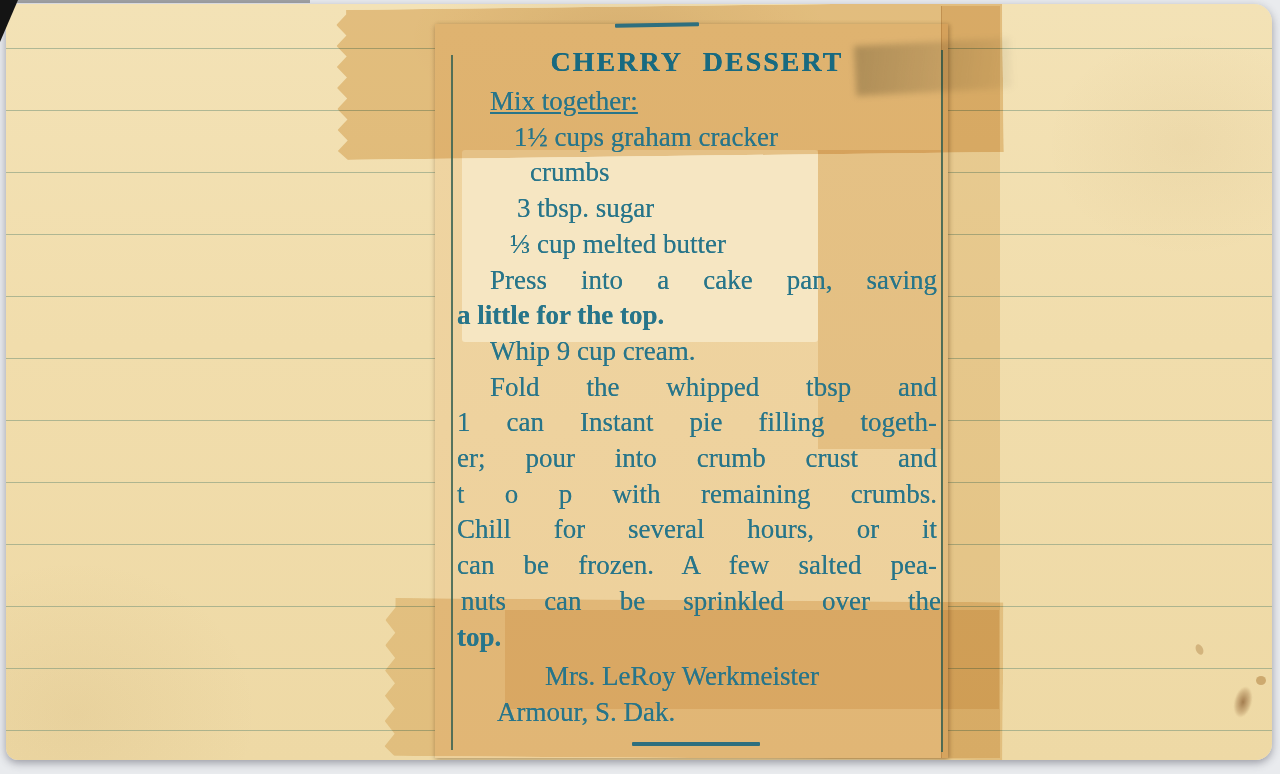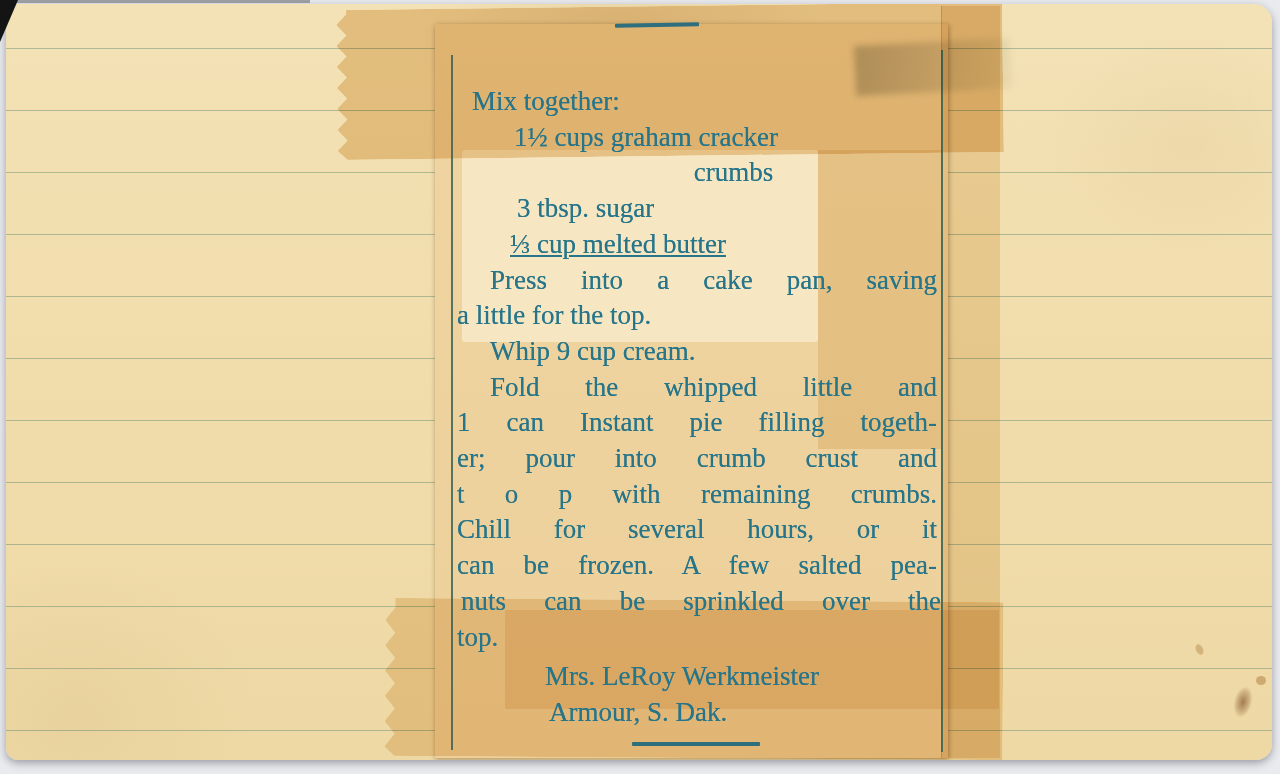--- a/index.html
+++ b/index.html
@@ -82,41 +82,42 @@
     <div class="tape tape-right-outer"></div>
     <div class="tape tape-bottom"></div>
     <div class="tape tape-attrib"></div>
 
     <div class="column-rule rule-left"></div>
     <div class="column-rule rule-right"></div>
     <div class="top-rule"></div>
     <div class="bottom-rule"></div>
 
     <div class="title-smudge"></div>
+    <div class="clip-title">CHERRY DESSERT</div>
 
     <div class="recipe-lines">
 
-      <div class="rline" style="margin-left: 15px;">Mix together:</div>
+      <div class="rline" style="margin-left: 33px; text-decoration: underline;">Mix together:</div>
         <div class="rline" style="margin-left: 57px;">1½ cups graham cracker</div>
-        <div class="rline" style="margin-left: 73px; text-align: center;">crumbs</div>
+        <div class="rline" style="margin-left: 73px;">crumbs</div>
         <div class="rline" style="margin-left: 60px;">3 tbsp. sugar</div>
-        <div class="rline" style="margin-left: 53px; text-decoration: underline;">⅓ cup melted butter</div>
+        <div class="rline" style="margin-left: 53px;">⅓ cup melted butter</div>
         <div class="rline just" style="margin-left: 33px; width: 447px;">Press into a cake pan, saving</div>
-        <div class="rline" style="margin-left: 0px;">a little for the top.</div>
+        <div class="rline" style="margin-left: 0px; font-weight: bold;">a little for the top.</div>
         <div class="rline" style="margin-left: 33px;">Whip 9 cup cream.</div>
-        <div class="rline just" style="margin-left: 33px; width: 447px;">Fold the whipped little and</div>
+        <div class="rline just" style="margin-left: 33px; width: 447px;">Fold the whipped tbsp and</div>
         <div class="rline just" style="margin-left: 0px; width: 480px;">1 can Instant pie filling togeth-</div>
         <div class="rline just" style="margin-left: 0px; width: 480px;">er; pour into crumb crust and</div>
         <div class="rline just" style="margin-left: 0px; width: 480px;">t o p with remaining crumbs.</div>
         <div class="rline just" style="margin-left: 0px; width: 480px;">Chill for several hours, or it</div>
         <div class="rline just" style="margin-left: 0px; width: 480px;">can be frozen. A few salted pea-</div>
         <div class="rline just" style="margin-left: 4px; width: 480px;">nuts can be sprinkled over the</div>
-        <div class="rline" style="margin-left: 0px;">top.</div>
+        <div class="rline" style="margin-left: 0px; font-weight: bold;">top.</div>
         <div class="rline attrib-name" style="margin-left:88px;margin-top:4px;">Mrs. LeRoy Werkmeister</div>
-      <div class="rline attrib-loc" style="margin-left:92px;">Armour, S. Dak.</div>
+      <div class="rline attrib-loc" style="margin-left:40px;">Armour, S. Dak.</div>
     </div>
 
     <div class="stain-main"></div>
     <div class="stain-fleck1"></div>
     <div class="stain-fleck2"></div>
   </div>
   <div class="corner-wedge"></div>
   <div class="top-sliver"></div>
 </div>
 

